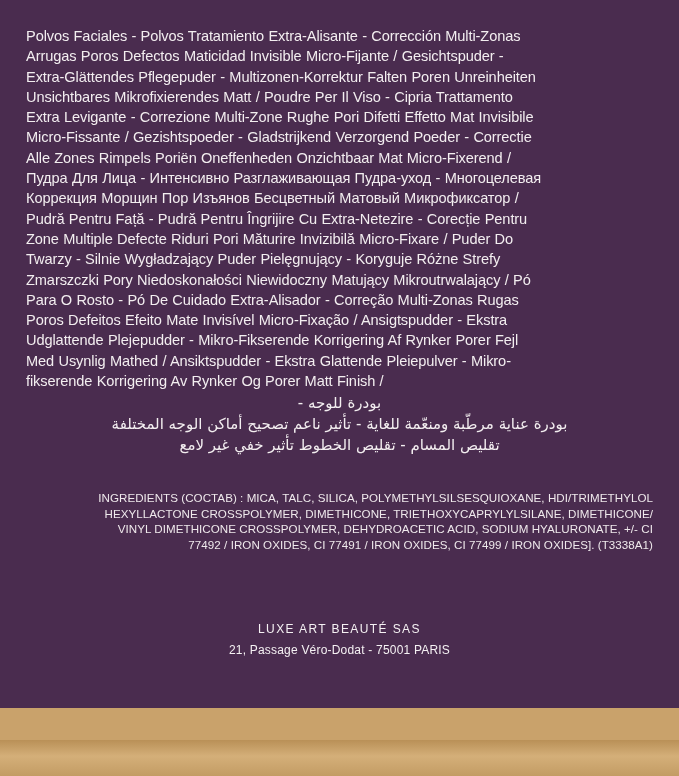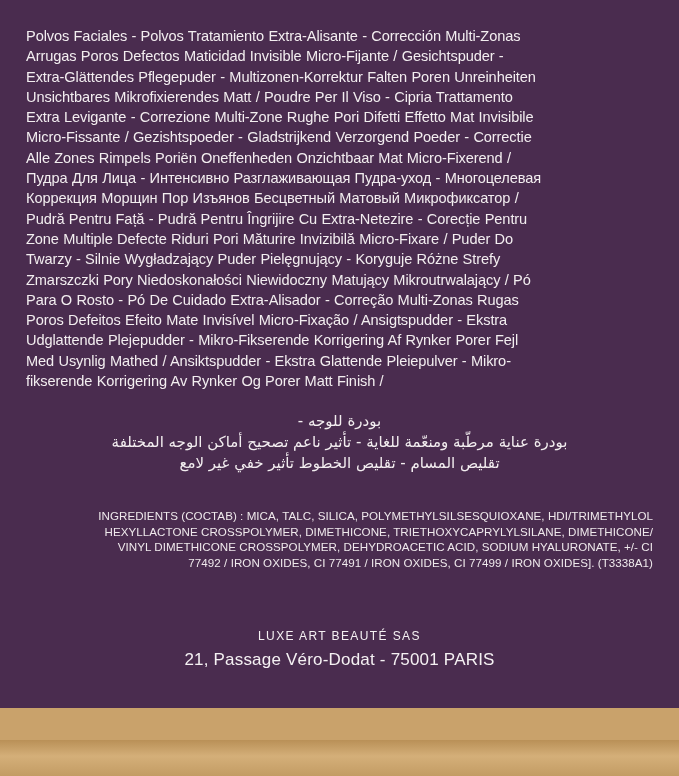--- a/index.html
+++ b/index.html
@@ -52,21 +52,21 @@
     color: #f3eef0;
     font-size: 14.6px;
     line-height: 20.3px;
     letter-spacing: -0.1px;
     text-align: left;
     white-space: pre-wrap;
     word-spacing: 0.4px;
   }
 
   .arabic-block {
-    margin-top: 20px;
+    margin-top: 2px;
     color: #f3eef0;
     font-size: 15px;
     line-height: 21px;
     direction: rtl;
     text-align: center;
     white-space: pre-wrap;
     font-family: "DejaVu Sans", sans-serif;
   }
 
   .ingredients {
@@ -86,23 +86,23 @@
     bottom: 28px;
     text-align: center;
     color: #f5f1f3;
   }
   .footer .brand {
     font-size: 12px;
     letter-spacing: 1.4px;
     margin-bottom: 7px;
   }
   .footer .addr {
-    font-size: 17px;
+    font-size: 12px;
     letter-spacing: 0.2px;
-    margin-bottom: 10px;
+    margin-bottom: 23px;
   }
   .footer .url {
     font-size: 14.5px;
     letter-spacing: 0.2px;
   }
 </style>
 </head>
 <body>
 
 <div class="package">

